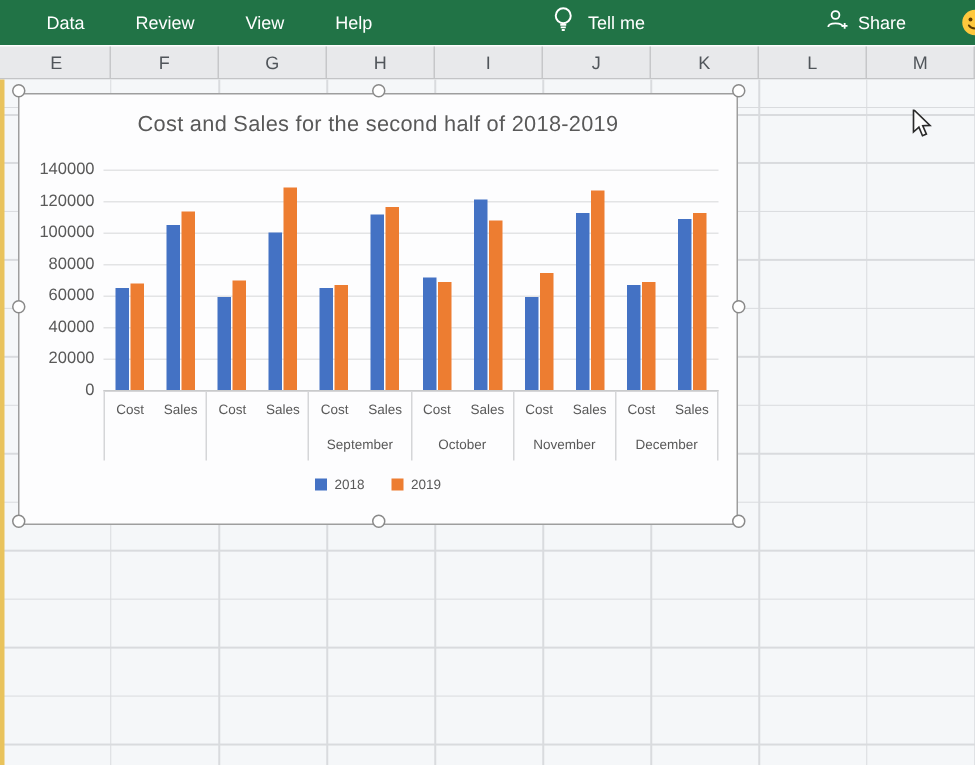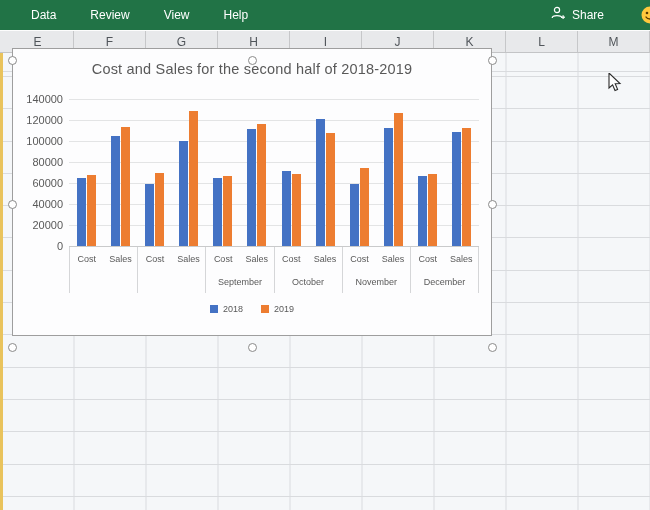--- a/index.html
+++ b/index.html
@@ -39,21 +39,21 @@
     position:absolute;left:0;top:53px;width:650px;height:457px;
     background-color:#F5F7F9;
     background-image:
       repeating-linear-gradient(to right,#D9DBDE 0 1px,transparent 1px 72px),
       repeating-linear-gradient(to bottom,#D9DBDE 0 1px,transparent 1px 32.3px);
     background-position:1.5px 0,0 23px;
   }
   .left-strip{position:absolute;left:0;top:53px;width:2.5px;height:457px;background:#E9C35C;}
   
   .chart-object{
-    position:absolute;left:12px;top:48px;width:480px;height:288px;
+    position:absolute;left:12px;top:62px;width:480px;height:288px;
     background:#FDFDFE;border:1px solid #9E9E9E;box-sizing:border-box;
   }
   .handle{
     position:absolute;width:9px;height:9px;border-radius:50%;
     background:#FFFFFF;border:1.5px solid #8A8A8A;box-sizing:border-box;z-index:5;
   }
   .chart-title{
     position:absolute;left:0;top:12px;width:100%;text-align:center;
     font-size:14.5px;color:#595959;letter-spacing:.2px;
   }
@@ -93,20 +93,31 @@
 
 <div class="screen">
 
   <div class="ribbon">
     <div class="ribbon-tabs">
         <div class="ribbon-tab">Data</div>
         <div class="ribbon-tab">Review</div>
         <div class="ribbon-tab">View</div>
         <div class="ribbon-tab">Help</div>
       </div>
+    <div class="tellme">
+      <span>
+        <svg width="15" height="17" viewBox="0 0 15 17">
+          <circle cx="7.5" cy="6.5" r="5" fill="none" stroke="#fff" stroke-width="1.3"></circle>
+          <line x1="5.5" y1="12.5" x2="9.5" y2="12.5" stroke="#fff" stroke-width="1.2"></line>
+          <line x1="5.8" y1="14.3" x2="9.2" y2="14.3" stroke="#fff" stroke-width="1.2"></line>
+          <line x1="6.5" y1="16" x2="8.5" y2="16" stroke="#fff" stroke-width="1.2"></line>
+        </svg>
+      </span>
+      <span class="tellme-label">Tell me</span>
+    </div>
     <div class="share">
       <span>
         <svg width="16" height="16" viewBox="0 0 16 16">
           <circle cx="7" cy="5" r="2.6" fill="none" stroke="#fff" stroke-width="1.2"></circle>
           <path d="M2.2 13 C2.2 9.8 11.8 9.8 11.8 13" fill="none" stroke="#fff" stroke-width="1.2"></path>
           <line x1="11.2" y1="12.2" x2="15" y2="12.2" stroke="#fff" stroke-width="1.2"></line>
           <line x1="13.1" y1="10.3" x2="13.1" y2="14.1" stroke="#fff" stroke-width="1.2"></line>
         </svg>
       </span>
       <span class="share-label">Share</span>

